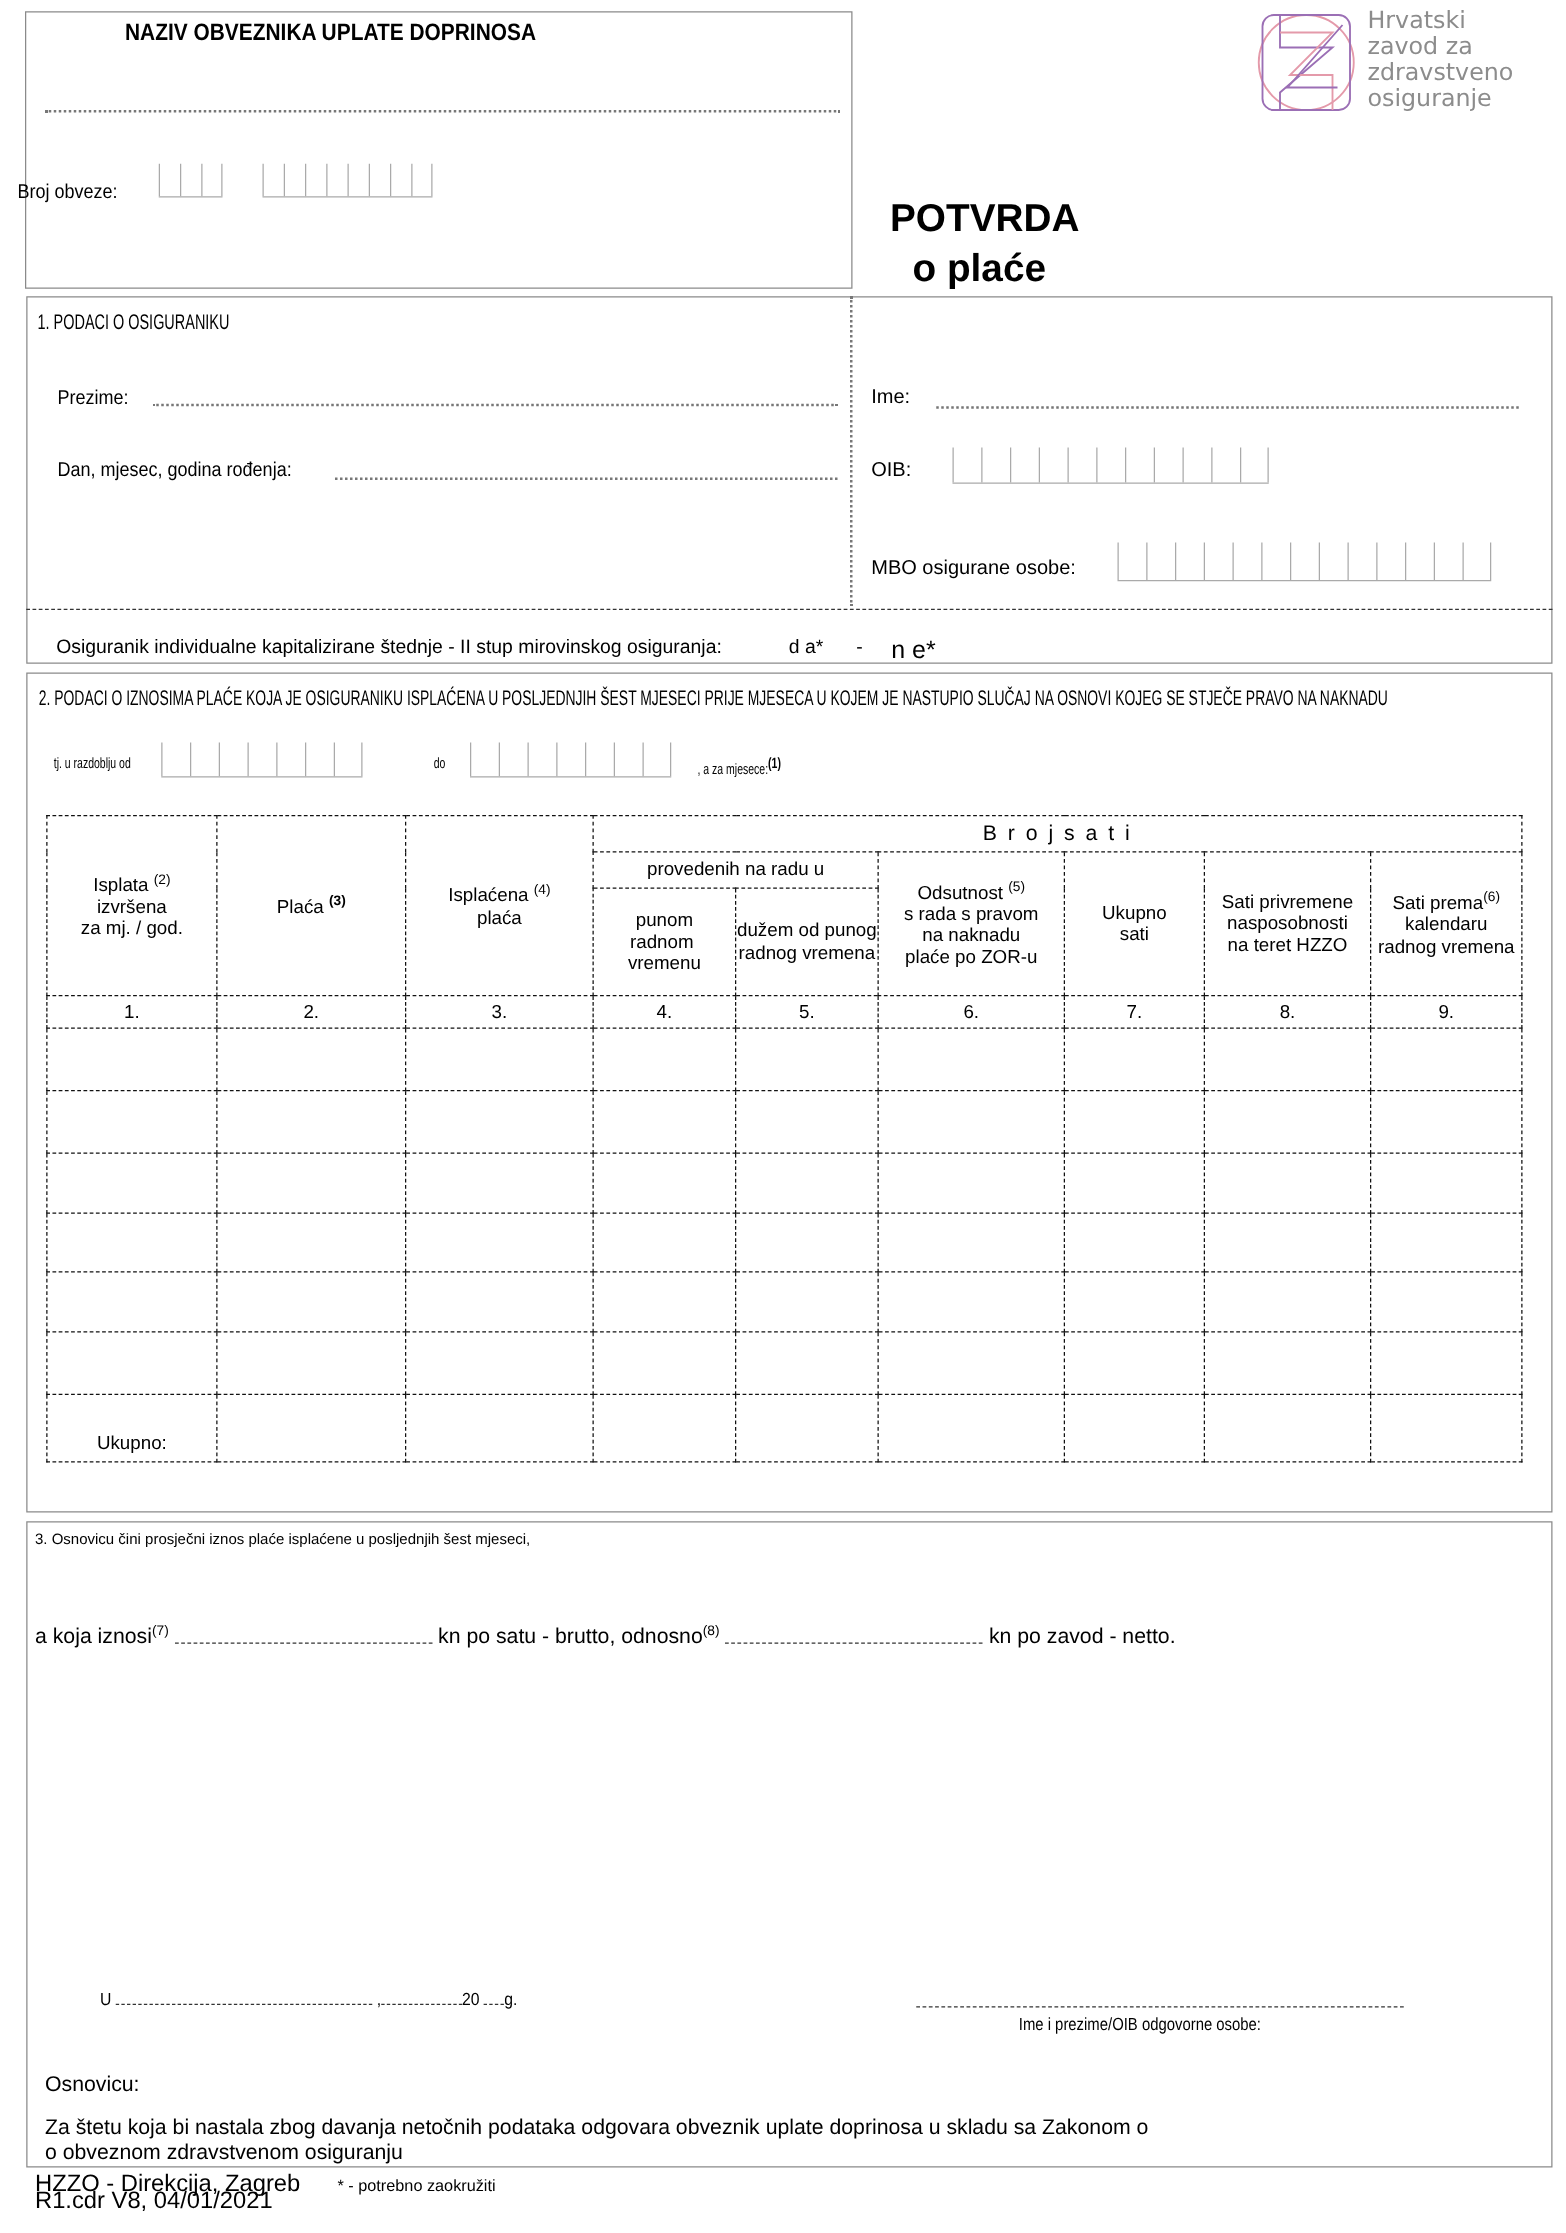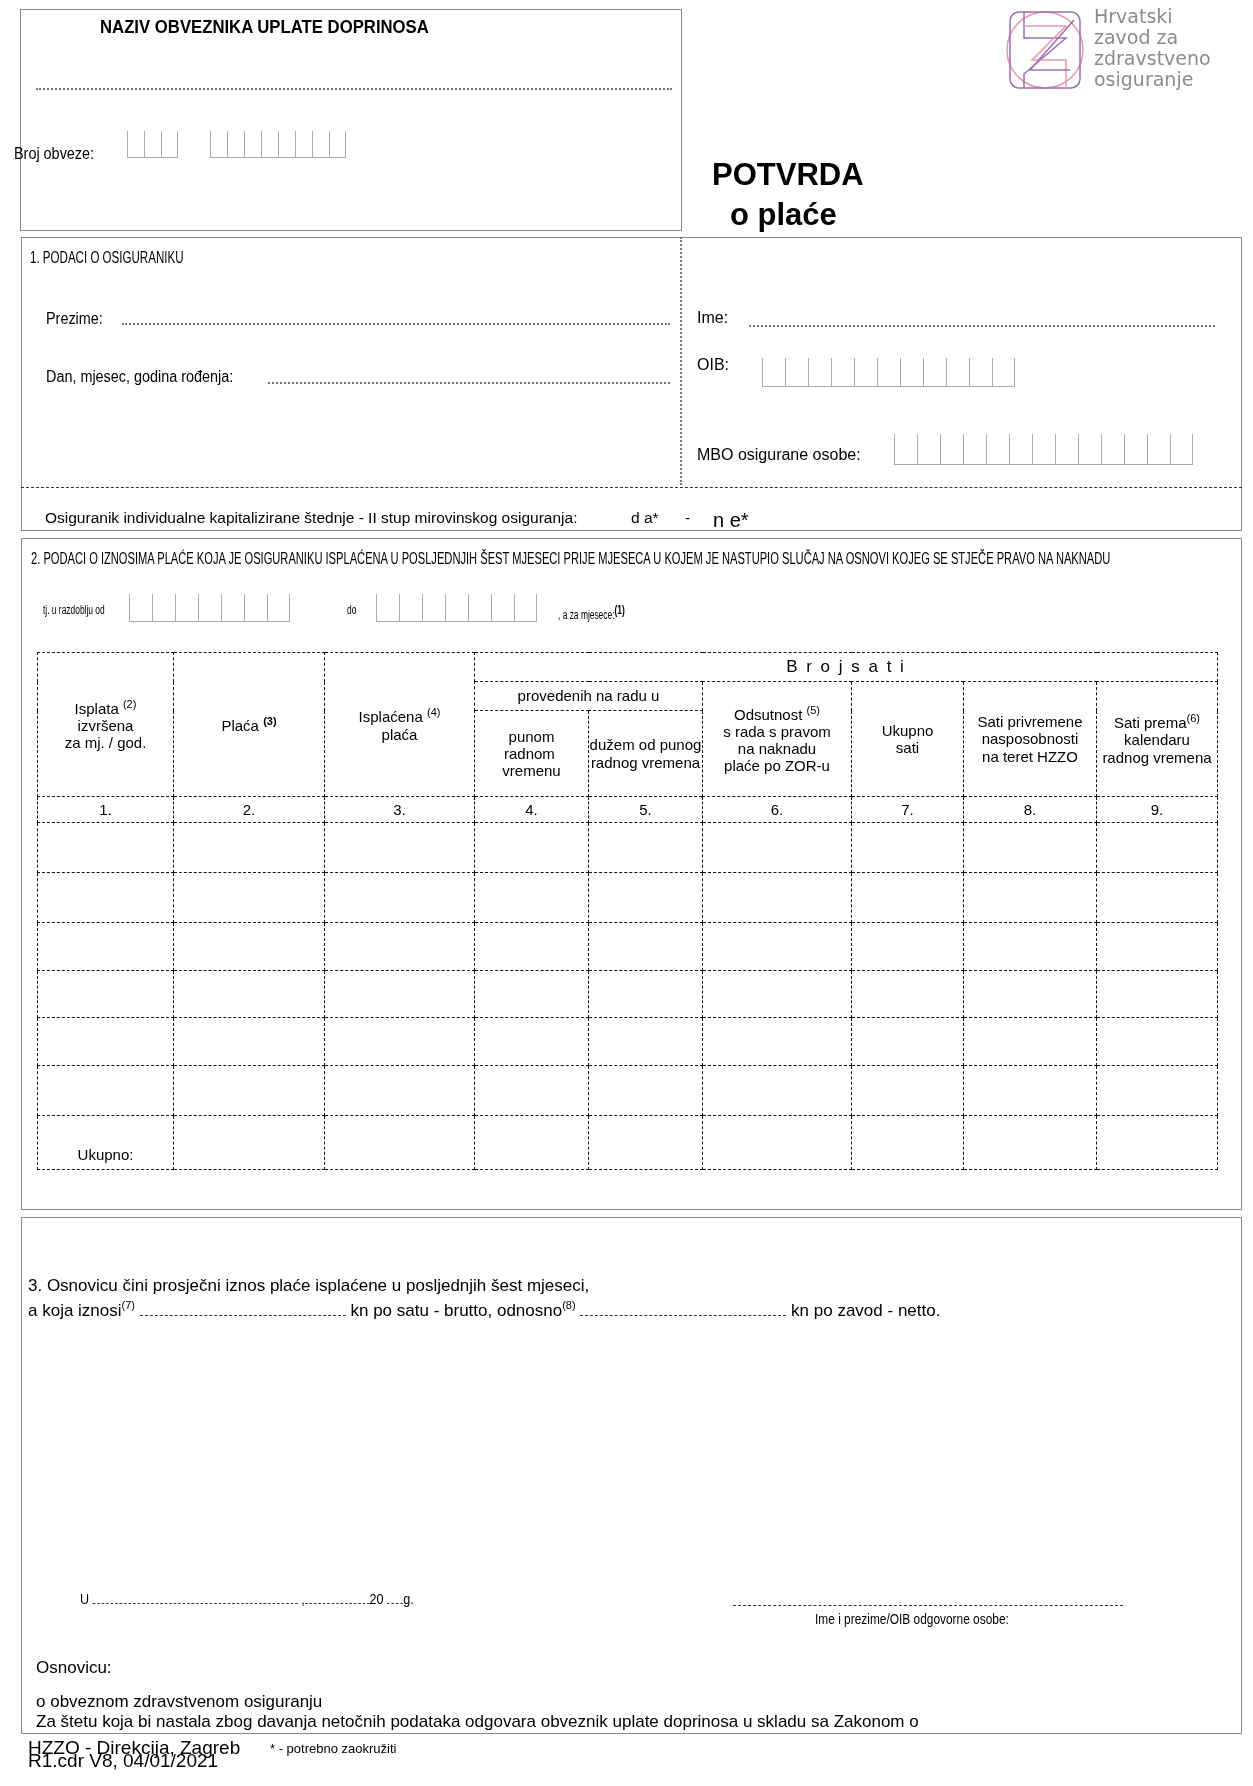--- a/index.html
+++ b/index.html
@@ -81,21 +81,21 @@
 <div class="dots" style="left:122px;top:323px;width:548px;"></div>
 
 <div class="abs lbl" style="left:46px;top:368px;">
   <span class="narrow" style="transform:scaleX(0.9);">Dan, mjesec, godina rođenja:</span>
 </div>
 <div class="dots" style="left:268px;top:382px;width:402px;"></div>
 
 <div class="abs lbl" style="left:697px;top:309px;">Ime:</div>
 <div class="dots" style="left:749px;top:325px;width:466px;"></div>
 
-<div class="abs lbl" style="left:697px;top:356px;text-align:center;">OIB:</div>
+<div class="abs lbl" style="left:697px;top:368px;text-align:center;">OIB:</div>
 <div class="cells" style="left:762px;top:358px;height:28px;">
   <span style="width:23px"></span>
     <span style="width:23px"></span>
     <span style="width:23px"></span>
     <span style="width:23px"></span>
     <span style="width:23px"></span>
     <span style="width:23px"></span>
     <span style="width:23px"></span>
     <span style="width:23px"></span>
     <span style="width:23px"></span>
@@ -275,21 +275,21 @@
         <td></td>
         <td></td>
         <td></td>
         <td></td>
         <td></td>
   </tr>
 </tbody>
   </table>
 
 <div class="box" style="left:21px;top:1217px;width:1221px;height:517px;"></div>
-<div class="abs" style="left:28px;top:1276px;font-size:17px;">3. Osnovicu čini prosječni iznos plaće isplaćene u posljednjih šest mjeseci,</div>
+<div class="abs" style="left:28px;top:1224px;font-size:12px;">3. Osnovicu čini prosječni iznos plaće isplaćene u posljednjih šest mjeseci,</div>
 <div class="abs" style="left:28px;top:1299px;font-size:17px;white-space:nowrap;">
   <span>a koja iznosi</span><sup>(7)</sup>
   <span style="display:inline-block;width:206px;border-bottom:1.5px dashed #333;"></span>
   <span>kn po satu - brutto, odnosno</span><sup>(8)</sup>
   <span style="display:inline-block;width:206px;border-bottom:1.5px dashed #333;"></span>
   <span>kn po zavod - netto.</span>
 </div>
 
 <div class="abs" style="left:80px;top:1591px;font-size:14px;white-space:nowrap;">
   <span class="narrow" style="transform:scaleX(0.9);">
@@ -300,21 +300,21 @@
   </span>
 </div>
 
 <div class="dash" style="left:733px;top:1605px;width:390px;"></div>
 <div class="abs" style="left:815px;top:1611px;font-size:14px;">
   <span class="narrow" style="transform:scaleX(0.85);">Ime i prezime/OIB odgovorne osobe:</span>
 </div>
 
 <div class="abs" style="left:36px;top:1658px;font-size:17px;">Osnovicu:</div>
 <div class="abs" style="left:36px;top:1692px;font-size:17px;line-height:20px;">
+  <div>Za štetu koja bi nastala zbog davanja netočnih podataka odgovara obveznik uplate doprinosa u skladu sa Zakonom o</div>
   <div>o obveznom zdravstvenom osiguranju</div>
-  <div>Za štetu koja bi nastala zbog davanja netočnih podataka odgovara obveznik uplate doprinosa u skladu sa Zakonom o</div>
 </div>
 
 <div class="abs" style="left:28px;top:1741px;font-size:19px;line-height:13px;">
   <div>HZZO - Direkcija, Zagreb</div>
   <div>R1.cdr V8, 04/01/2021</div>
 </div>
 <div class="abs" style="left:270px;top:1741px;font-size:13px;">* - potrebno zaokružiti</div>
 
 </body></html>

